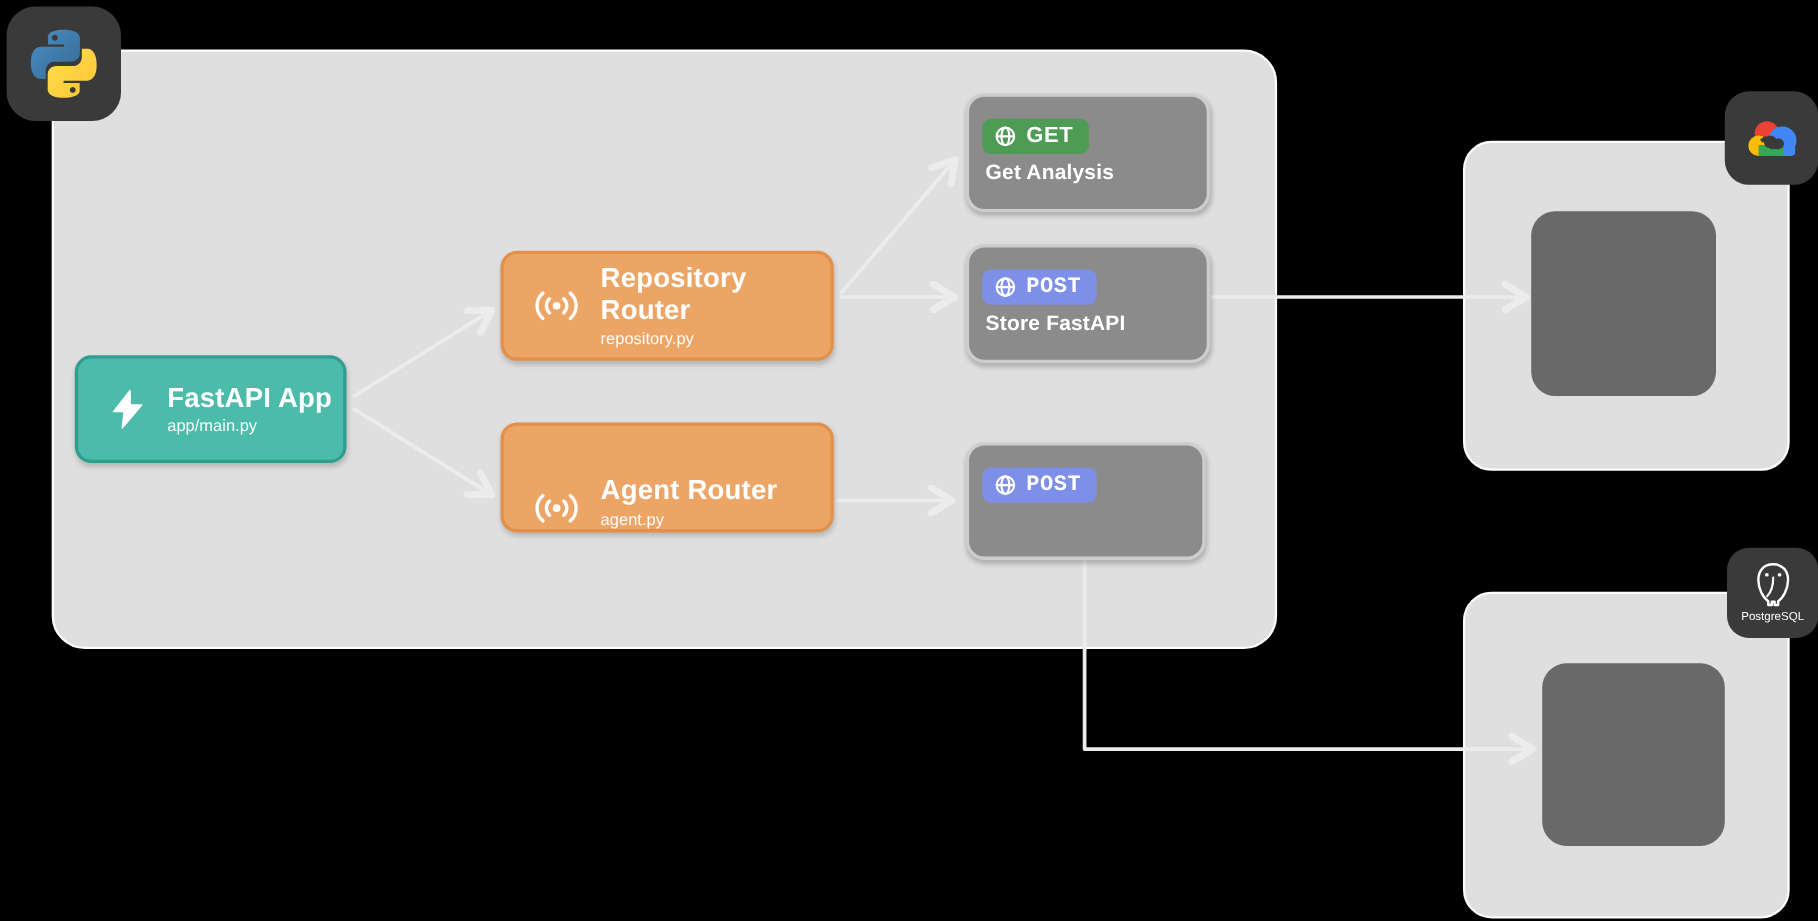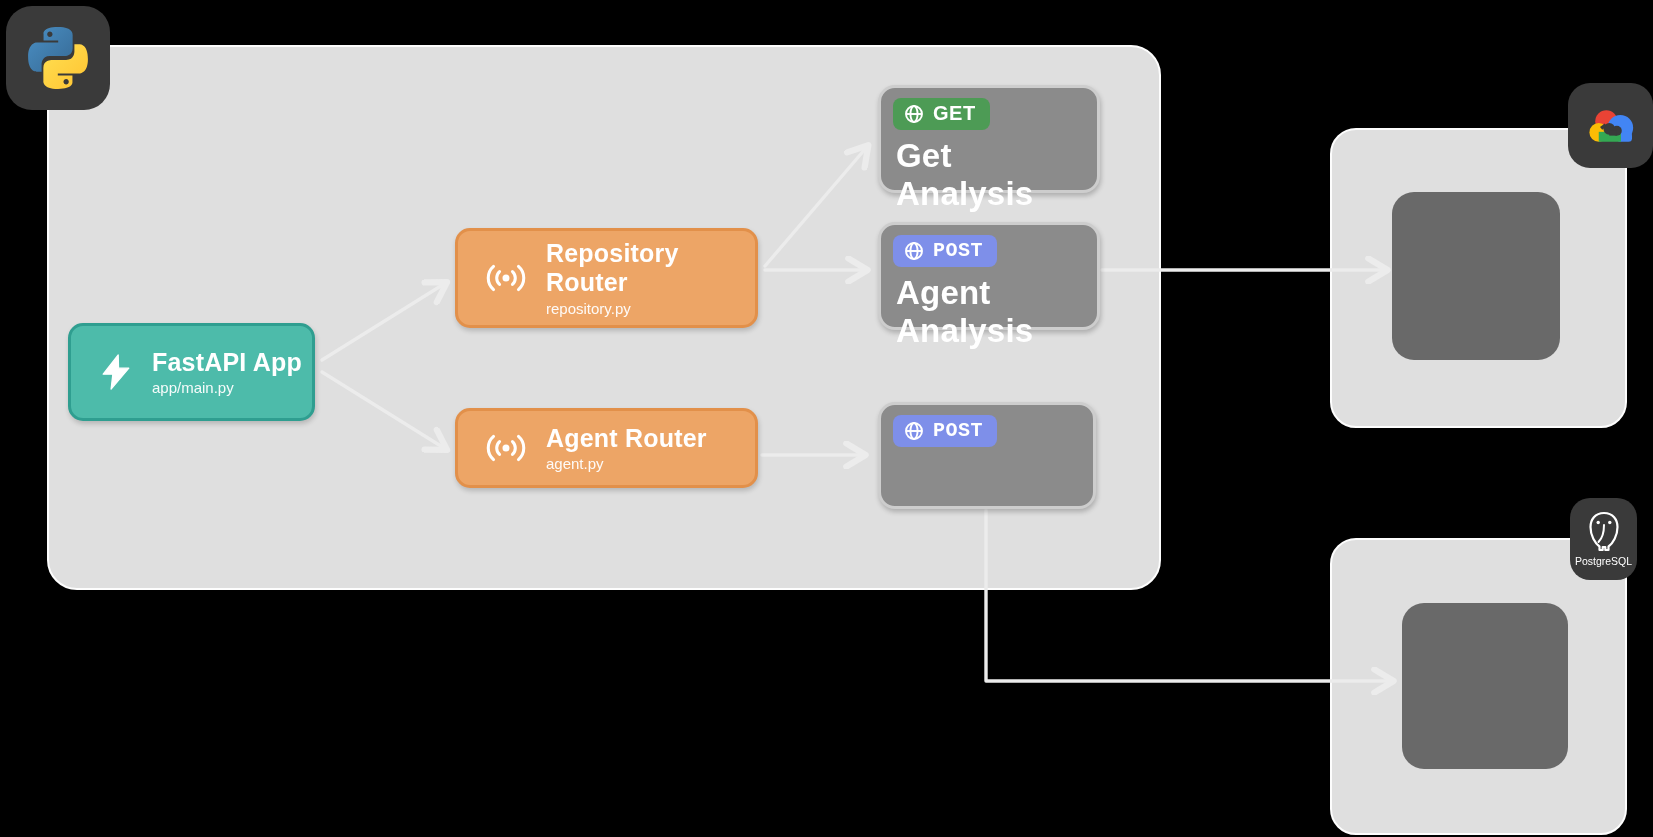--- a/index.html
+++ b/index.html
@@ -16,42 +16,42 @@
   
   svg.edges{position:absolute;left:0;top:0;width:1653px;height:837px;pointer-events:none;z-index:5;}
   
   .node{position:absolute;display:flex;align-items:center;box-sizing:border-box;z-index:10;
         box-shadow:1px 3px 5px rgba(0,0,0,0.18);}
   .node-fastapi{left:68px;top:323px;width:247px;height:98px;background:#4dbbaa;
         border:3.5px solid #2f9e90;border-radius:15px;padding:0 0 0 26px;gap:17px;}
   .node-router{background:#eda566;border:3.5px solid #e2904a;border-radius:15px;
         padding:0 0 0 24px;gap:16px;}
   .node-repo{left:455px;top:228px;width:303px;height:100px;}
-  .node-agent{left:455px;top:408px;width:303px;height:80px;}
+  .node-agent{left:455px;top:384px;width:303px;height:100px;align-items:flex-end;}
   .node-icon{display:flex;align-items:center;justify-content:center;flex:0 0 auto;}
   .node-text{display:flex;flex-direction:column;line-height:1.15;}
   .node-title{color:#fff;font-size:25px;font-weight:700;letter-spacing:.2px;}
   .node-sub{color:#fff;font-size:15px;font-weight:400;margin-top:3px;opacity:.95;}
   
   .endpoint{position:absolute;box-sizing:border-box;background:#8b8b8b;border:3px solid #cdcdcd;
-        border-radius:17px;z-index:10;padding:10px 0 0 12px;box-shadow:1px 3px 5px rgba(0,0,0,0.22);}
+        border-radius:17px;z-index:10;padding:20px 0 0 12px;box-shadow:1px 3px 5px rgba(0,0,0,0.22);}
   .ep-get{left:878px;top:85px;width:222px;height:108px;}
   .ep-store-analysis{left:878px;top:222px;width:222px;height:108px;}
   .ep-store-memory{left:878px;top:402px;width:218px;height:107px;}
   .method-badge{display:inline-flex;align-items:center;gap:8px;border-radius:8px;
         padding:4px 14px 5px 10px;color:#fff;font-size:20px;font-weight:700;letter-spacing:.5px;}
   .badge-get{background:#4d9b55;}
   .badge-post{background:#7e8fe9;font-family:Liberation Mono, monospace;}
-  .ep-label{color:#fff;font-size:33px;font-weight:600;margin:7px 0 0 3px;letter-spacing:.2px;}
+  .ep-label{color:#fff;font-size:19px;font-weight:600;margin:7px 0 0 3px;letter-spacing:.2px;}
   
   .icon-badge{position:absolute;background:#3a3a3a;display:flex;flex-direction:column;
         align-items:center;justify-content:center;z-index:20;}
   .badge-python{left:6px;top:6px;width:104px;height:104px;border-radius:26px;}
   .badge-gcloud{left:1568px;top:83px;width:85px;height:85px;border-radius:22px;}
-  .badge-postgres{left:1570px;top:498px;width:67px;height:82px;border-radius:20px;gap:1px;}
+  .badge-postgres{left:1570px;top:498px;width:83px;height:82px;border-radius:20px;gap:1px;}
   .pg-label{color:#fff;font-size:10.5px;font-weight:400;margin-top:1px;}
 </style>
 </head>
 <body>
 
 <div class="canvas">
 
   <div class="panel main-container"></div>
 
   <div class="panel cloud-panel">
@@ -144,21 +144,21 @@
     <span class="method-badge badge-post">
       <svg width="22" height="22" viewBox="0 0 24 24">
         <g stroke="#ffffff" stroke-width="2.1" fill="none">
           <circle cx="12" cy="12" r="8.7"></circle>
             <ellipse cx="12" cy="12" rx="3.9" ry="8.7"></ellipse>
           <line x1="3.3" y1="12" x2="20.7" y2="12"></line>
         </g>
       </svg>
       <span>POST</span>
     </span>
-    <div class="ep-label">Agent Analysis</div>
+    <div class="ep-label">Store FastAPI</div>
   </div>
 
   <div class="endpoint ep-store-memory">
     <span class="method-badge badge-post">
       <svg width="22" height="22" viewBox="0 0 24 24">
         <g stroke="#ffffff" stroke-width="2.1" fill="none">
           <circle cx="12" cy="12" r="8.7"></circle>
             <ellipse cx="12" cy="12" rx="3.9" ry="8.7"></ellipse>
           <line x1="3.3" y1="12" x2="20.7" y2="12"></line>
         </g>

